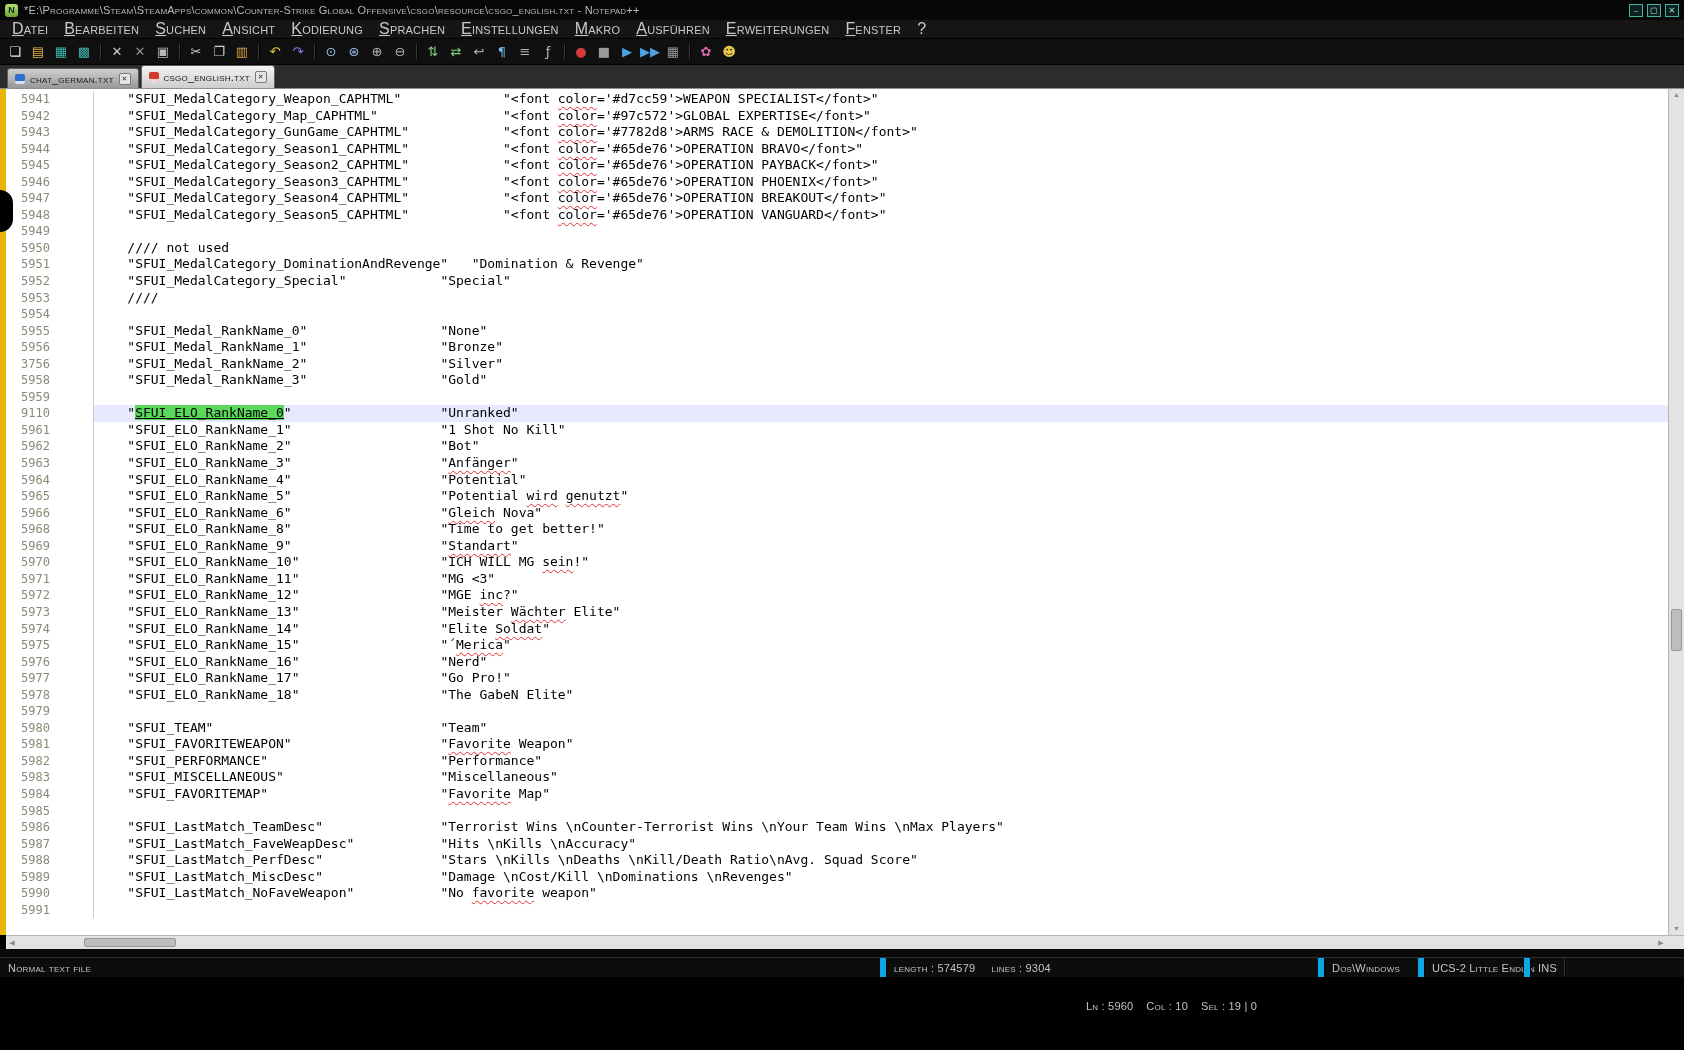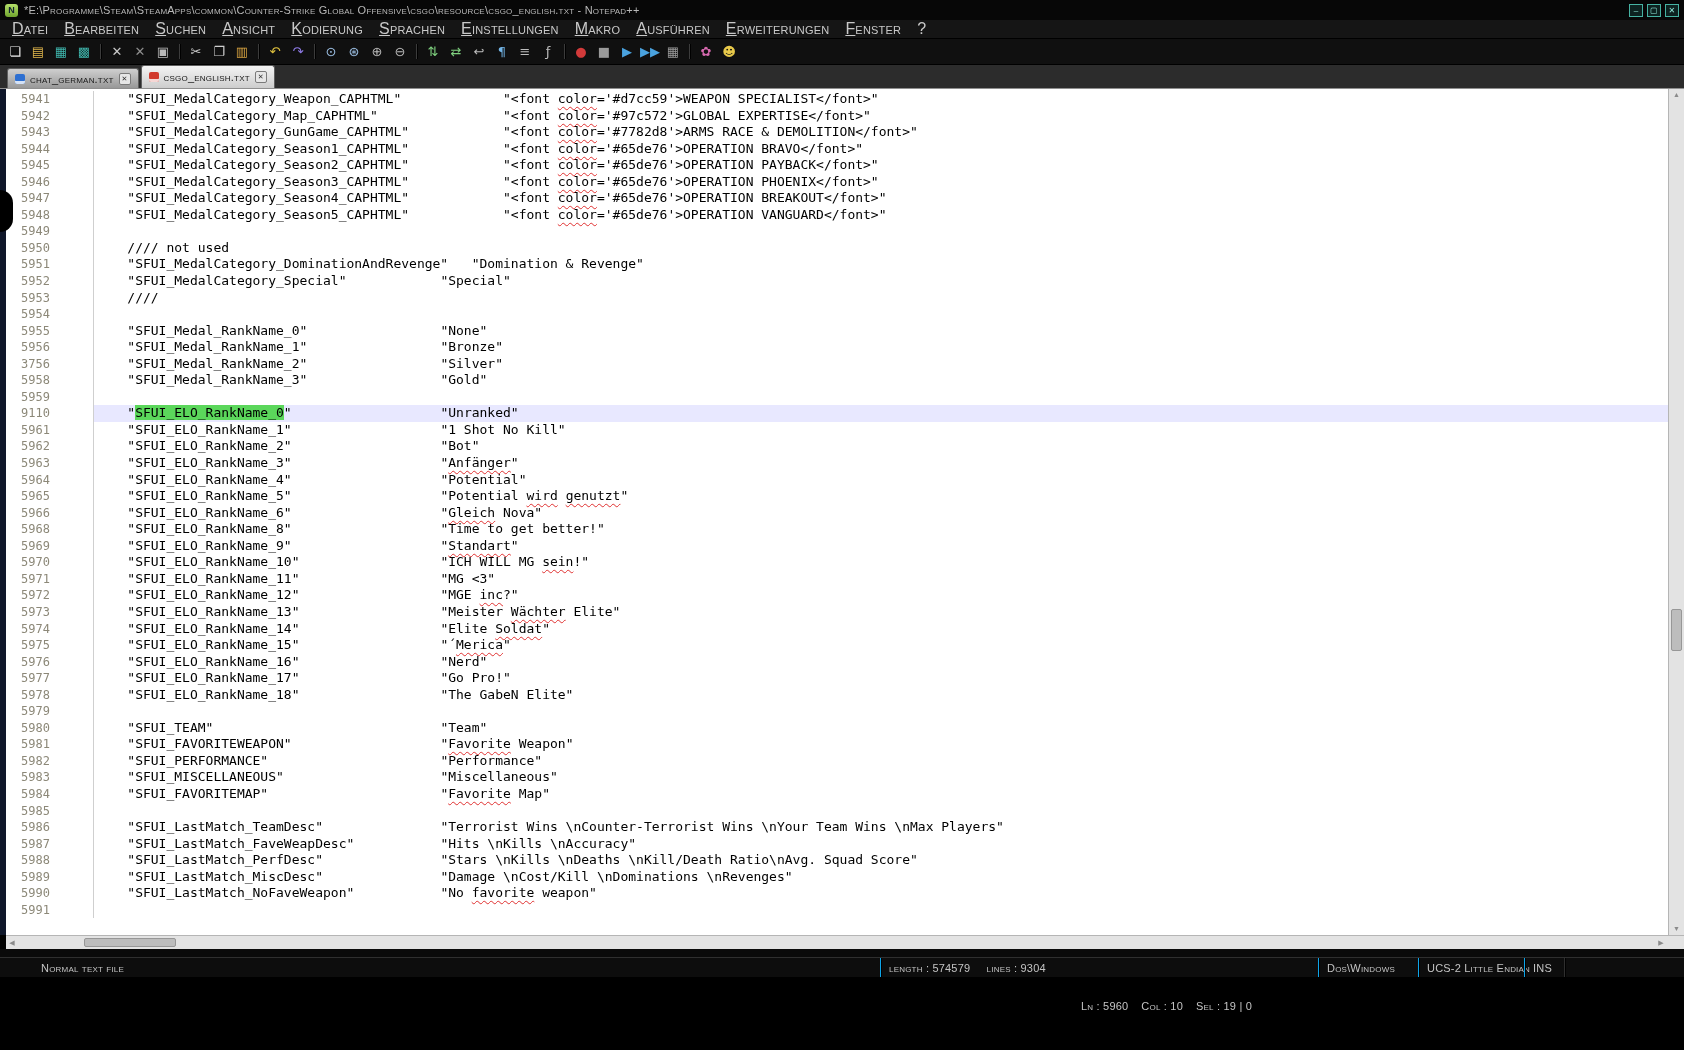--- a/index.html
+++ b/index.html
@@ -1,18 +1,18 @@
 <!DOCTYPE html>
 <html style="--cur-bg: #e8e8ff; --sel-bg: #5bd75b; --mis: #e03131;"><head>
 <meta charset="utf-8">
 <style>
   * { margin:0; padding:0; box-sizing:border-box; }
   html,body { width:1684px; height:1050px; background:#000; overflow:hidden;
               font-family:"Liberation Sans", sans-serif; }
-  .sc { font-variant:small-caps; letter-spacing:.2px;padding-left:33px; }
+  .sc { font-variant:small-caps; letter-spacing:.2px; }
 
   
   .titlebar { height:20px; background:#070707; display:flex; align-items:center;
               gap:6px; padding:0 5px; color:#b9b9b9; font-size:11px; }
   .app-icon { width:13px; height:13px; background:linear-gradient(#b5e06a,#6fa32e);
               border-radius:3px; color:#123; font-size:9px; font-weight:bold;
               display:grid; place-items:center; flex:0 0 auto; }
   .title-text { white-space:nowrap; overflow:hidden; }
   .win-controls { margin-left:auto; display:flex; gap:4px; }
   .win-btn { width:14px; height:13px; background:#0d2220; border:1px solid #46b2a2;
@@ -43,31 +43,31 @@
   .tab-disk { width:10px; height:10px; border-radius:2px; flex:0 0 auto;
               box-shadow:inset 0 -4px 0 -1px rgba(255,255,255,.8); }
   .tab-disk.saved    { background:#2d6fd1; }
   .tab-disk.modified { background:#d13a2d; }
   .tab-close { width:12px; height:12px; border:1px solid #7a7a7a; background:#e6e6e6;
                color:#333; font-size:7px; line-height:10px; text-align:center;
                border-radius:2px; }
 
   
   :root { --lh:16.55px; --cur-bg:#e8e8ff; --sel-bg:#5bd75b; --mis:#e03131; }
-  .editor-wrap { height:846px; background:#0f172a; display:flex; padding-left:6px;
+  .editor-wrap { height:846px; background:#eab308; display:flex; padding-left:6px;
                  position:relative; }
   .editor { flex:1; background:#fff; padding-top:2px; overflow:hidden; }
   .row { display:flex; height:var(--lh); font-family:"DejaVu Sans Mono", monospace;
          font-size:13px; line-height:var(--lh); white-space:pre; }
   .ln { width:54px; text-align:right; padding-right:10px; color:#8c8878;
         font-size:12px; flex:0 0 auto; }
   .fold { width:34px; flex:0 0 auto; border-right:1px solid #cfcfcf; }
   .code { flex:1; color:#000; padding-left:2px; }
   .row.cur .code { background:var(--cur-bg); }
-  .sel { background:var(--sel-bg); }
+  .sel { background:var(--sel-bg);text-decoration:underline; }
   .caret { display:inline-block; width:1px; height:13px; background:#000;
            vertical-align:middle; margin-right:-1px; }
   .mis { text-decoration:underline wavy var(--mis); text-decoration-thickness:1px;
          text-underline-offset:3px;margin-top:19px; }
   .artifact { position:absolute; left:0; top:101px; width:13px; height:42px;
               background:#000; border-radius:0 21px 21px 0; z-index:5; }
 
   .vscroll { width:16px; background:#e3e3e3; border-left:1px solid #b5b5b5;
              position:relative; flex:0 0 auto; }
   .vs-arrow { position:absolute; left:0; width:100%; height:12px; color:#8a8a8a;
@@ -83,21 +83,21 @@
   .hs-arrow.left { left:0; } .hs-arrow.right { right:17px; }
   .hthumb { position:absolute; top:2px; bottom:2px; left:78px; width:92px;
             background:#bdbdbd; border:1px solid #979797; border-radius:2px; }
 
   .bottom-strip { height:8px; background:#0a0a0a; }
 
   
   .statusbar { height:20px; background:#0d0d0d; border-top:1px solid #2f2f2f;
                display:flex; align-items:stretch; color:#c4c4c4; font-size:11px; }
   .seg { display:flex; align-items:center; padding:0 8px; white-space:pre;
-         border-left:1px solid #0ea5e9; box-shadow:inset 1px 0 0 #000; }
+         border-left:6px solid #0ea5e9; box-shadow:inset 1px 0 0 #000; }
   .seg:first-child { border-left:0; box-shadow:none; flex:1; }
   .seg:nth-child(2) { width:192px; }
   .seg:nth-child(3) { width:246px;margin-top:48px; }
   .seg:nth-child(4) { width:100px; }
   .seg:nth-child(5) { width:106px; }
   .seg:nth-child(6) { width:40px; }
   .seg.spacer { width:120px; border-left:1px solid #2f2f2f; }
   .filler { height:76px; background:#000; }
 </style>
 </head>

